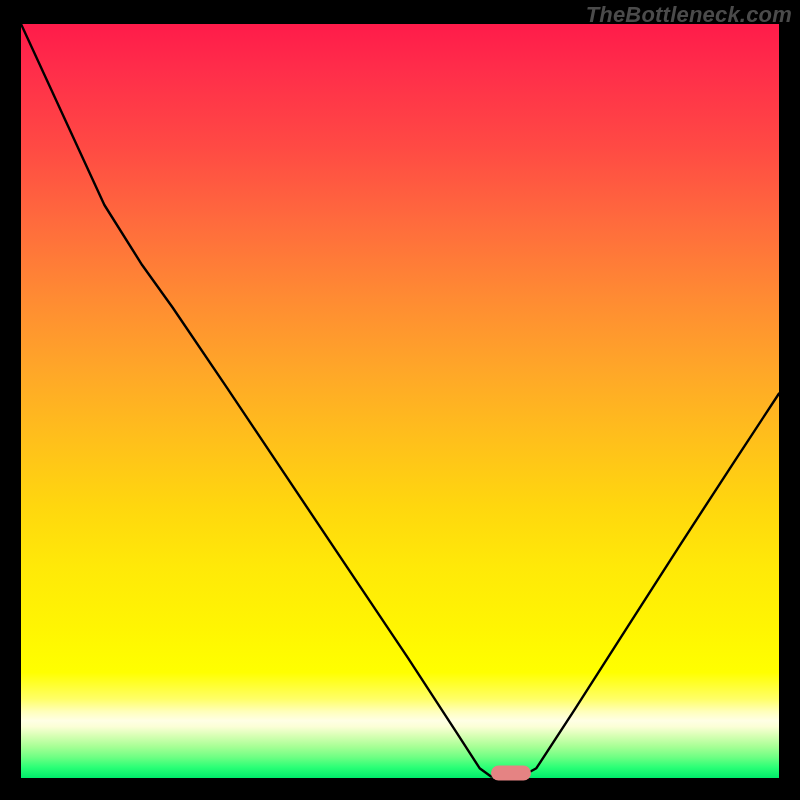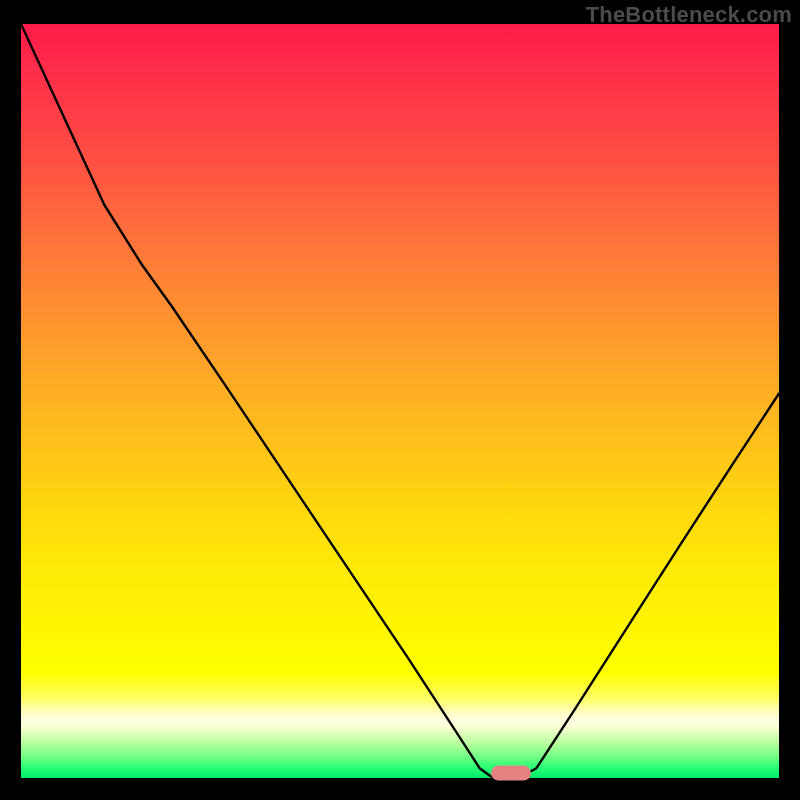--- a/index.html
+++ b/index.html
@@ -19,20 +19,21 @@
   }
   .watermark {
     position: absolute;
     top: 2px;
     right: 8px;
     color: #4b4b4b;
     font-size: 22px;
     font-weight: 600;
     letter-spacing: 0.2px;
     z-index: 30;
+    font-style: italic;
   }
   .plot-outer {
     position: absolute;
     left: 21px;
     top: 24px;
     width: 758px;
     height: 754px;
     background: #fff;
   }
   .gradient {

